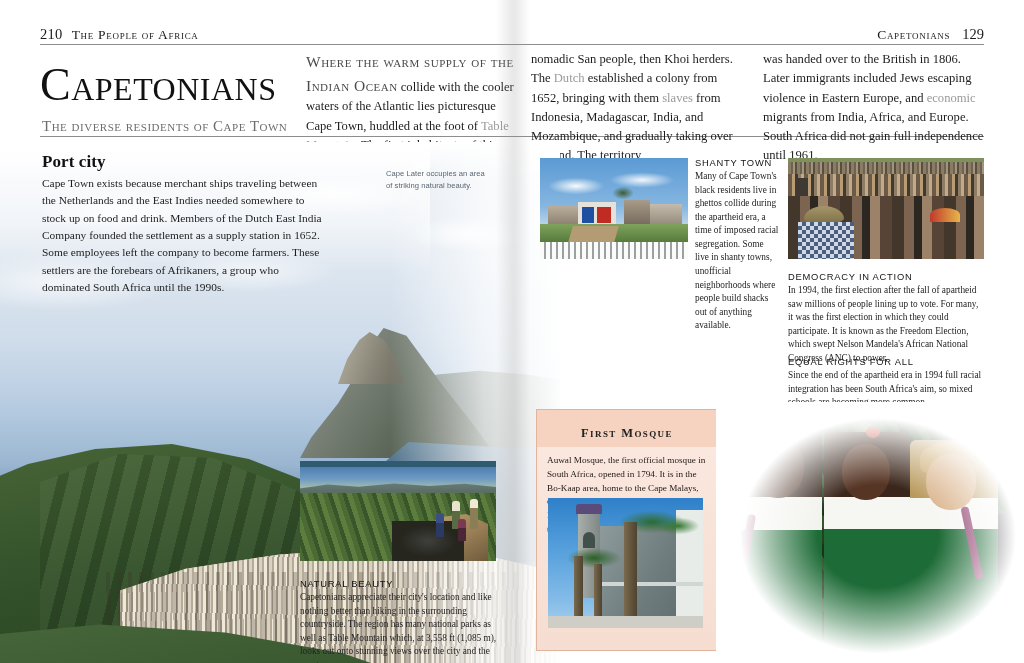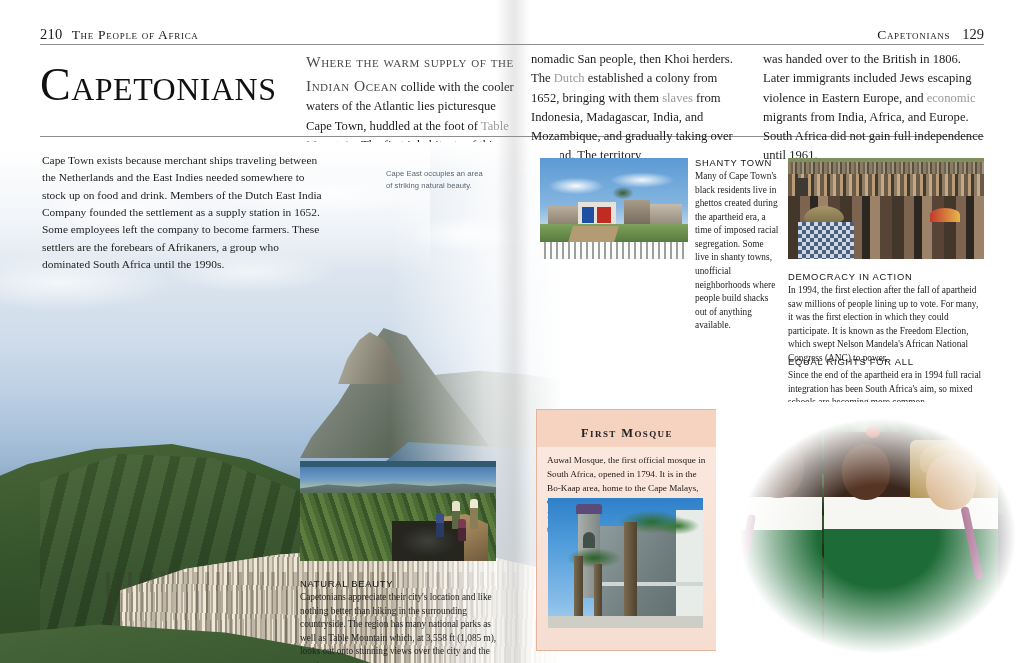--- a/index.html
+++ b/index.html
@@ -245,20 +245,21 @@
     </div>
     <div class="folio-right">
       <span class="run">Capetonians</span><span class="num">129</span>
     </div>
   </div>
   <div class="rule-top"></div>
   <div class="rule-bottom"></div>
 
   <div class="title-block">
     <div class="headline">Capetonians</div>
+    <div class="subtitle">The diverse residents of Cape Town</div>
   </div>
 
   <div class="intro intro-c1">
     <span class="contspan">Where the warm supply of the Indian Ocean</span>
     <span>collide with</span>
     <span>the cooler waters of the Atlantic lies picturesque Cape Town, huddled at the foot of </span><span class="lite">Table Mountain</span><span>. The first inhabitants of this region were the</span>
   </div>
 
   <div class="intro intro-c2">
     <span>nomadic San people, then Khoi herders. The </span><span class="lite">Dutch</span><span> established a colony from 1652, bringing with them </span><span class="lite">slaves</span><span> from Indonesia, Madagascar, India, and Mozambique, and gradually taking over the land. The territory</span>
@@ -279,44 +280,45 @@
     <div class="bay"></div>
     <div class="city"></div>
     <div class="city-sh"></div>
     <div class="greenbelt"></div>
 
     <div class="pano-haze"></div>
     <div class="pano-fade-r"></div>
     <div class="pano-fade-t"></div>
   </div>
 
-  <div class="pano-note">Cape East occupies an area of striking natural beauty.</div>
+  <div class="pano-note">Cape Later occupies an area of striking natural beauty.</div>
 
   <div class="portcity">
+    <h2>Port city</h2>
     <p>Cape Town exists because merchant ships traveling between the Netherlands and the East Indies needed somewhere to stock up on food and drink. Members of the Dutch East India Company founded the settlement as a supply station in 1652. Some employees left the company to become farmers. These settlers are the forebears of Afrikaners, a group who dominated South Africa until the 1990s.</p>
   </div>
 
   <div class="photo shanty">
     <div class="shanty-sky"></div>
     <div class="shanty-cloud"></div>
     <div class="tree"></div>
     <div class="shack sh1"></div>
     <div class="shack sh2">
         <b></b>
         <i></i>
       </div>
     <div class="shack sh3"></div>
     <div class="shack sh4"></div>
     <div class="grass"></div>
     <div class="dirt"></div>
     <div class="fence"></div>
   </div>
   <div class="cap cap-shanty">
     <h3>SHANTY TOWN</h3>
-    <p>Many of Cape Town's black residents live in ghettos created during the apartheid era, a time of imposed racial segregation. Some live in shanty towns, unofficial neighborhoods where people build shacks out of anything available.</p>
+    <p>Many of Cape Town's black residents live in ghettos collide during the apartheid era, a time of imposed racial segregation. Some live in shanty towns, unofficial neighborhoods where people build shacks out of anything available.</p>
   </div>
 
   <div class="photo demo">
     <div class="demo-field"></div>
     <div class="demo-far"></div>
     <div class="demo-queue"></div>
     <div class="demo-man"></div>
     <div class="demo-front"></div>
     <div class="demo-hat"></div>
     <div class="demo-shirt"></div>

